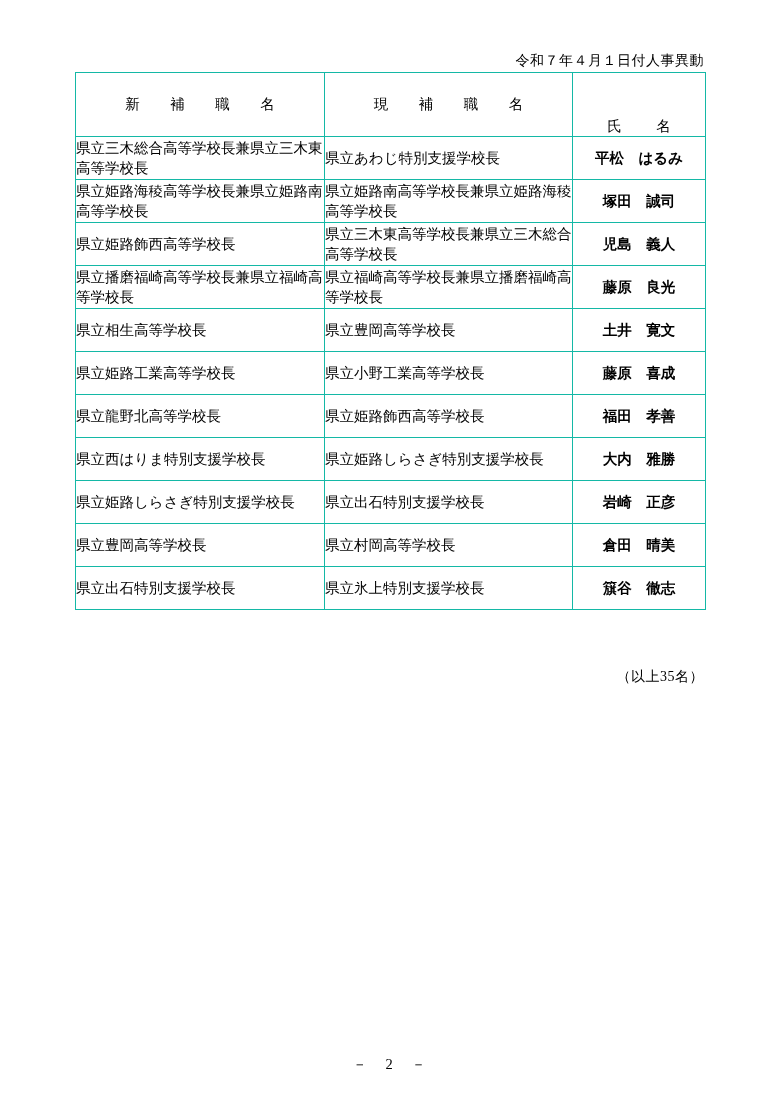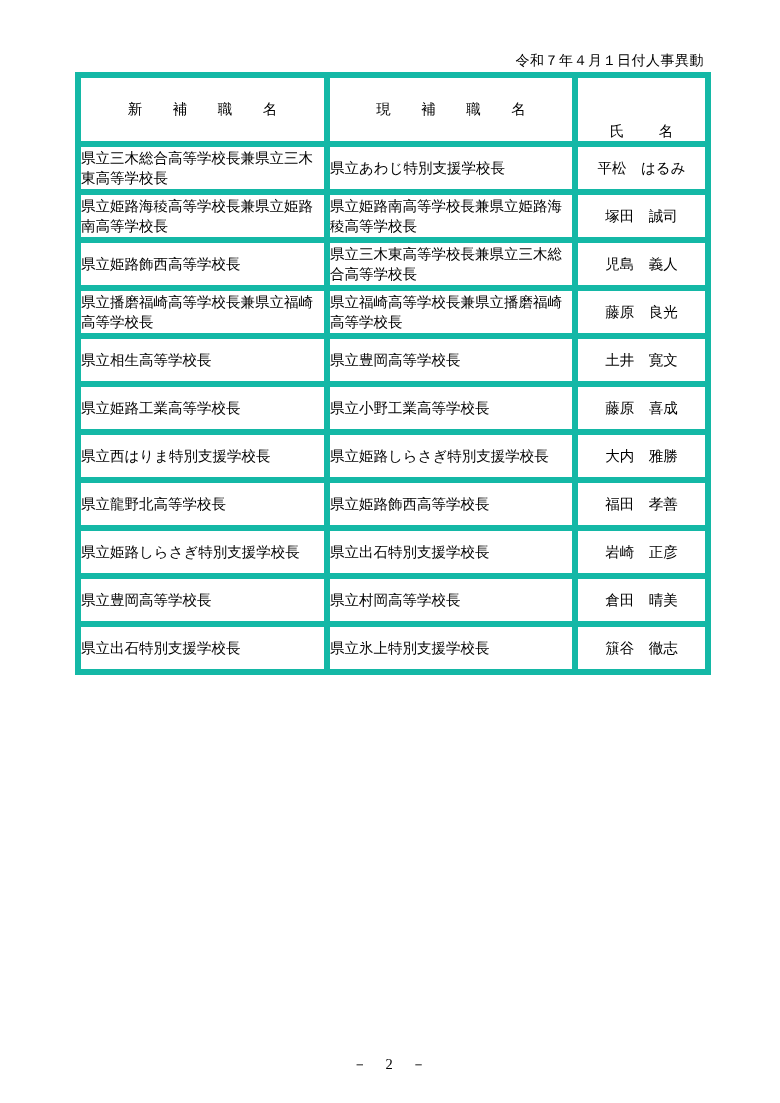--- a/index.html
+++ b/index.html
@@ -56,21 +56,21 @@
   }
   table.main {
     position: absolute;
     left: 75px;
     top: 72px;
     width: 630px;
     border-collapse: collapse;
     table-layout: fixed;
   }
   table.main td, table.main th {
-    border: 6px solid #14b8a6;
+    border: 1px solid #14b8a6;
     padding: 0;
     vertical-align: middle;
     font-weight: normal;
   }
   col.c1 { width: 249px; }
   col.c2 { width: 248px; }
   col.c3 { width: 133px; }
 
   thead td {
     height: 22px;
@@ -96,20 +96,21 @@
   td.col-a, td.col-b {
     padding: 3px 6px 3px 9px;
   }
   td.col-c {
     text-align: center;
     padding: 3px 4px;
   }
   .nm {
     display: inline-block;
     white-space: pre;
+    font-weight: bold;
   }
   .footer-note {
     position: absolute;
     left: 84px;
     top: 668px;
     width: 620px;
     text-align: right;
     font-size: 14px;
     letter-spacing: 0.5px;
   }
@@ -169,43 +170,44 @@
         <td class="col-a">県立相生高等学校長</td>
         <td class="col-b">県立豊岡高等学校長</td>
         <td class="col-c"><span class="nm">土井　寛文</span></td>
       </tr>
       <tr>
         <td class="col-a">県立姫路工業高等学校長</td>
         <td class="col-b">県立小野工業高等学校長</td>
         <td class="col-c"><span class="nm">藤原　喜成</span></td>
       </tr>
       <tr>
+        <td class="col-a">県立龍野北高等学校長</td>
+        <td class="col-b">県立姫路飾西高等学校長</td>
+        <td class="col-c"><span class="nm">福田　孝善</span></td>
+      </tr>
+      <tr>
         <td class="col-a">県立西はりま特別支援学校長</td>
         <td class="col-b">県立姫路しらさぎ特別支援学校長</td>
         <td class="col-c"><span class="nm">大内　雅勝</span></td>
       </tr>
       <tr>
-        <td class="col-a">県立龍野北高等学校長</td>
-        <td class="col-b">県立姫路飾西高等学校長</td>
-        <td class="col-c"><span class="nm">福田　孝善</span></td>
-      </tr>
-      <tr>
         <td class="col-a">県立姫路しらさぎ特別支援学校長</td>
         <td class="col-b">県立出石特別支援学校長</td>
         <td class="col-c"><span class="nm">岩崎　正彦</span></td>
       </tr>
       <tr>
         <td class="col-a">県立豊岡高等学校長</td>
         <td class="col-b">県立村岡高等学校長</td>
         <td class="col-c"><span class="nm">倉田　晴美</span></td>
       </tr>
       <tr>
         <td class="col-a">県立出石特別支援学校長</td>
         <td class="col-b">県立氷上特別支援学校長</td>
         <td class="col-c"><span class="nm">簱谷　徹志</span></td>
       </tr>
     </tbody>
   </table>
 
+  <div class="footer-note">（以上35名）</div>
 
   <div class="page-num">－　2　－</div>
 
 </div>
 
 </body></html>

